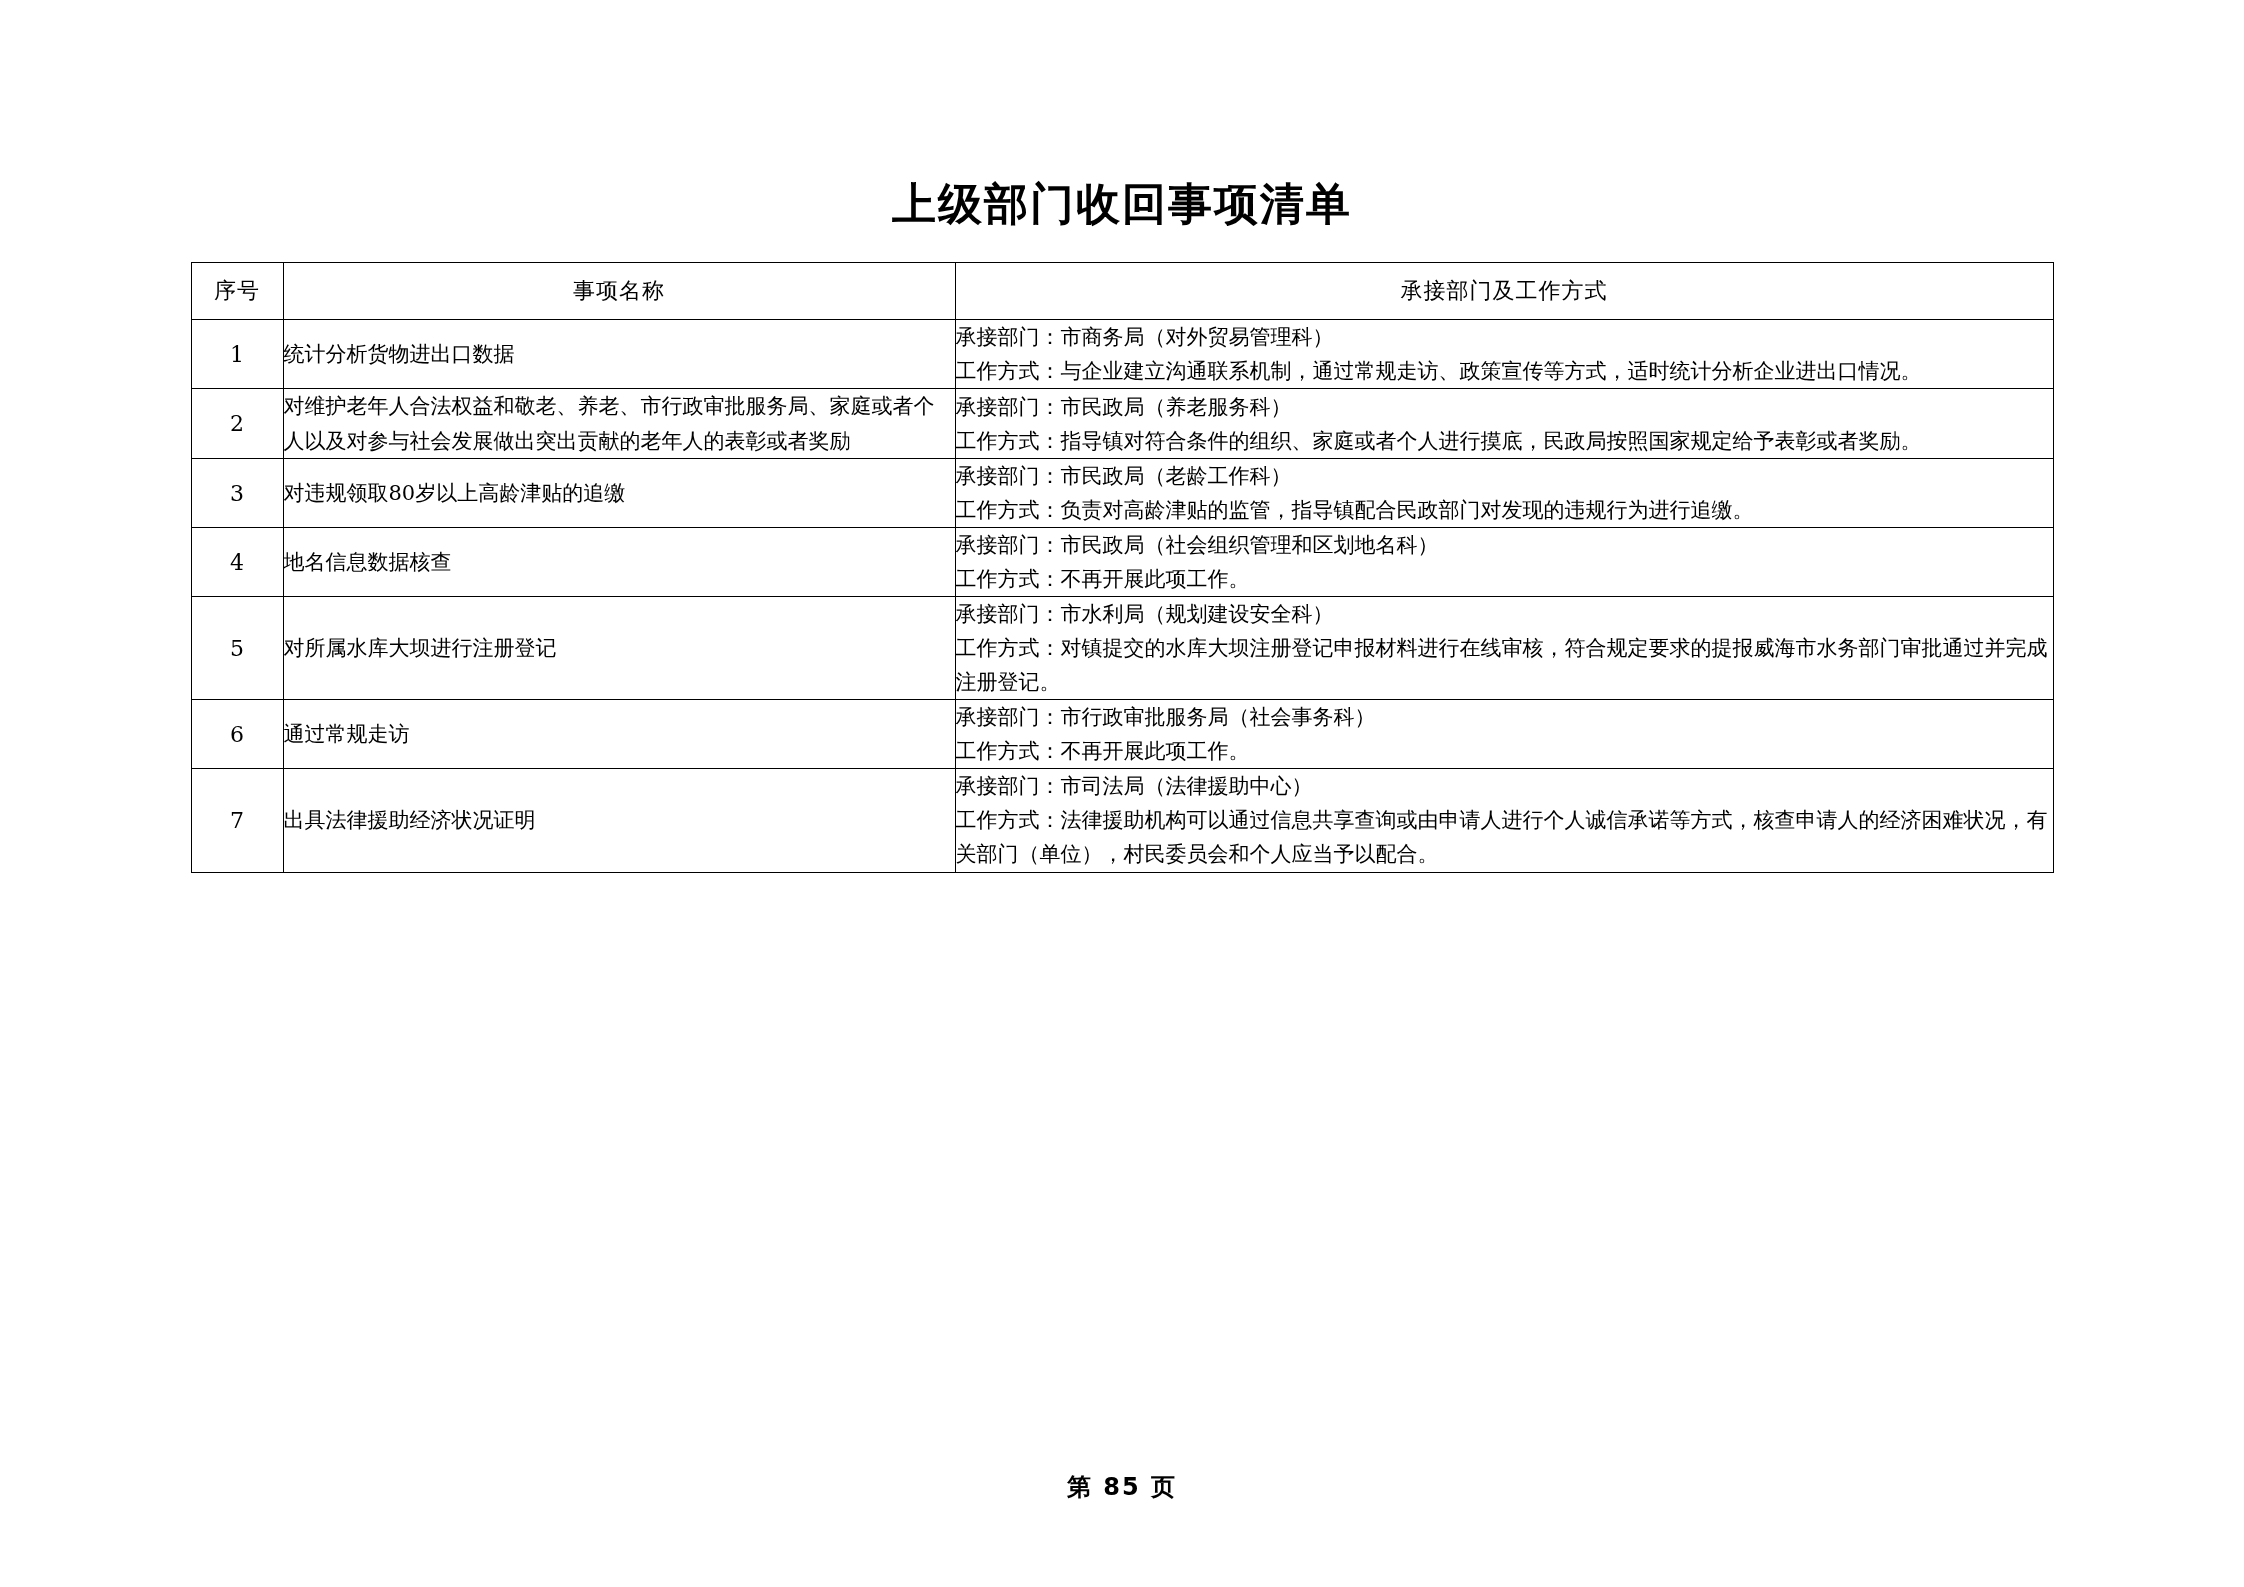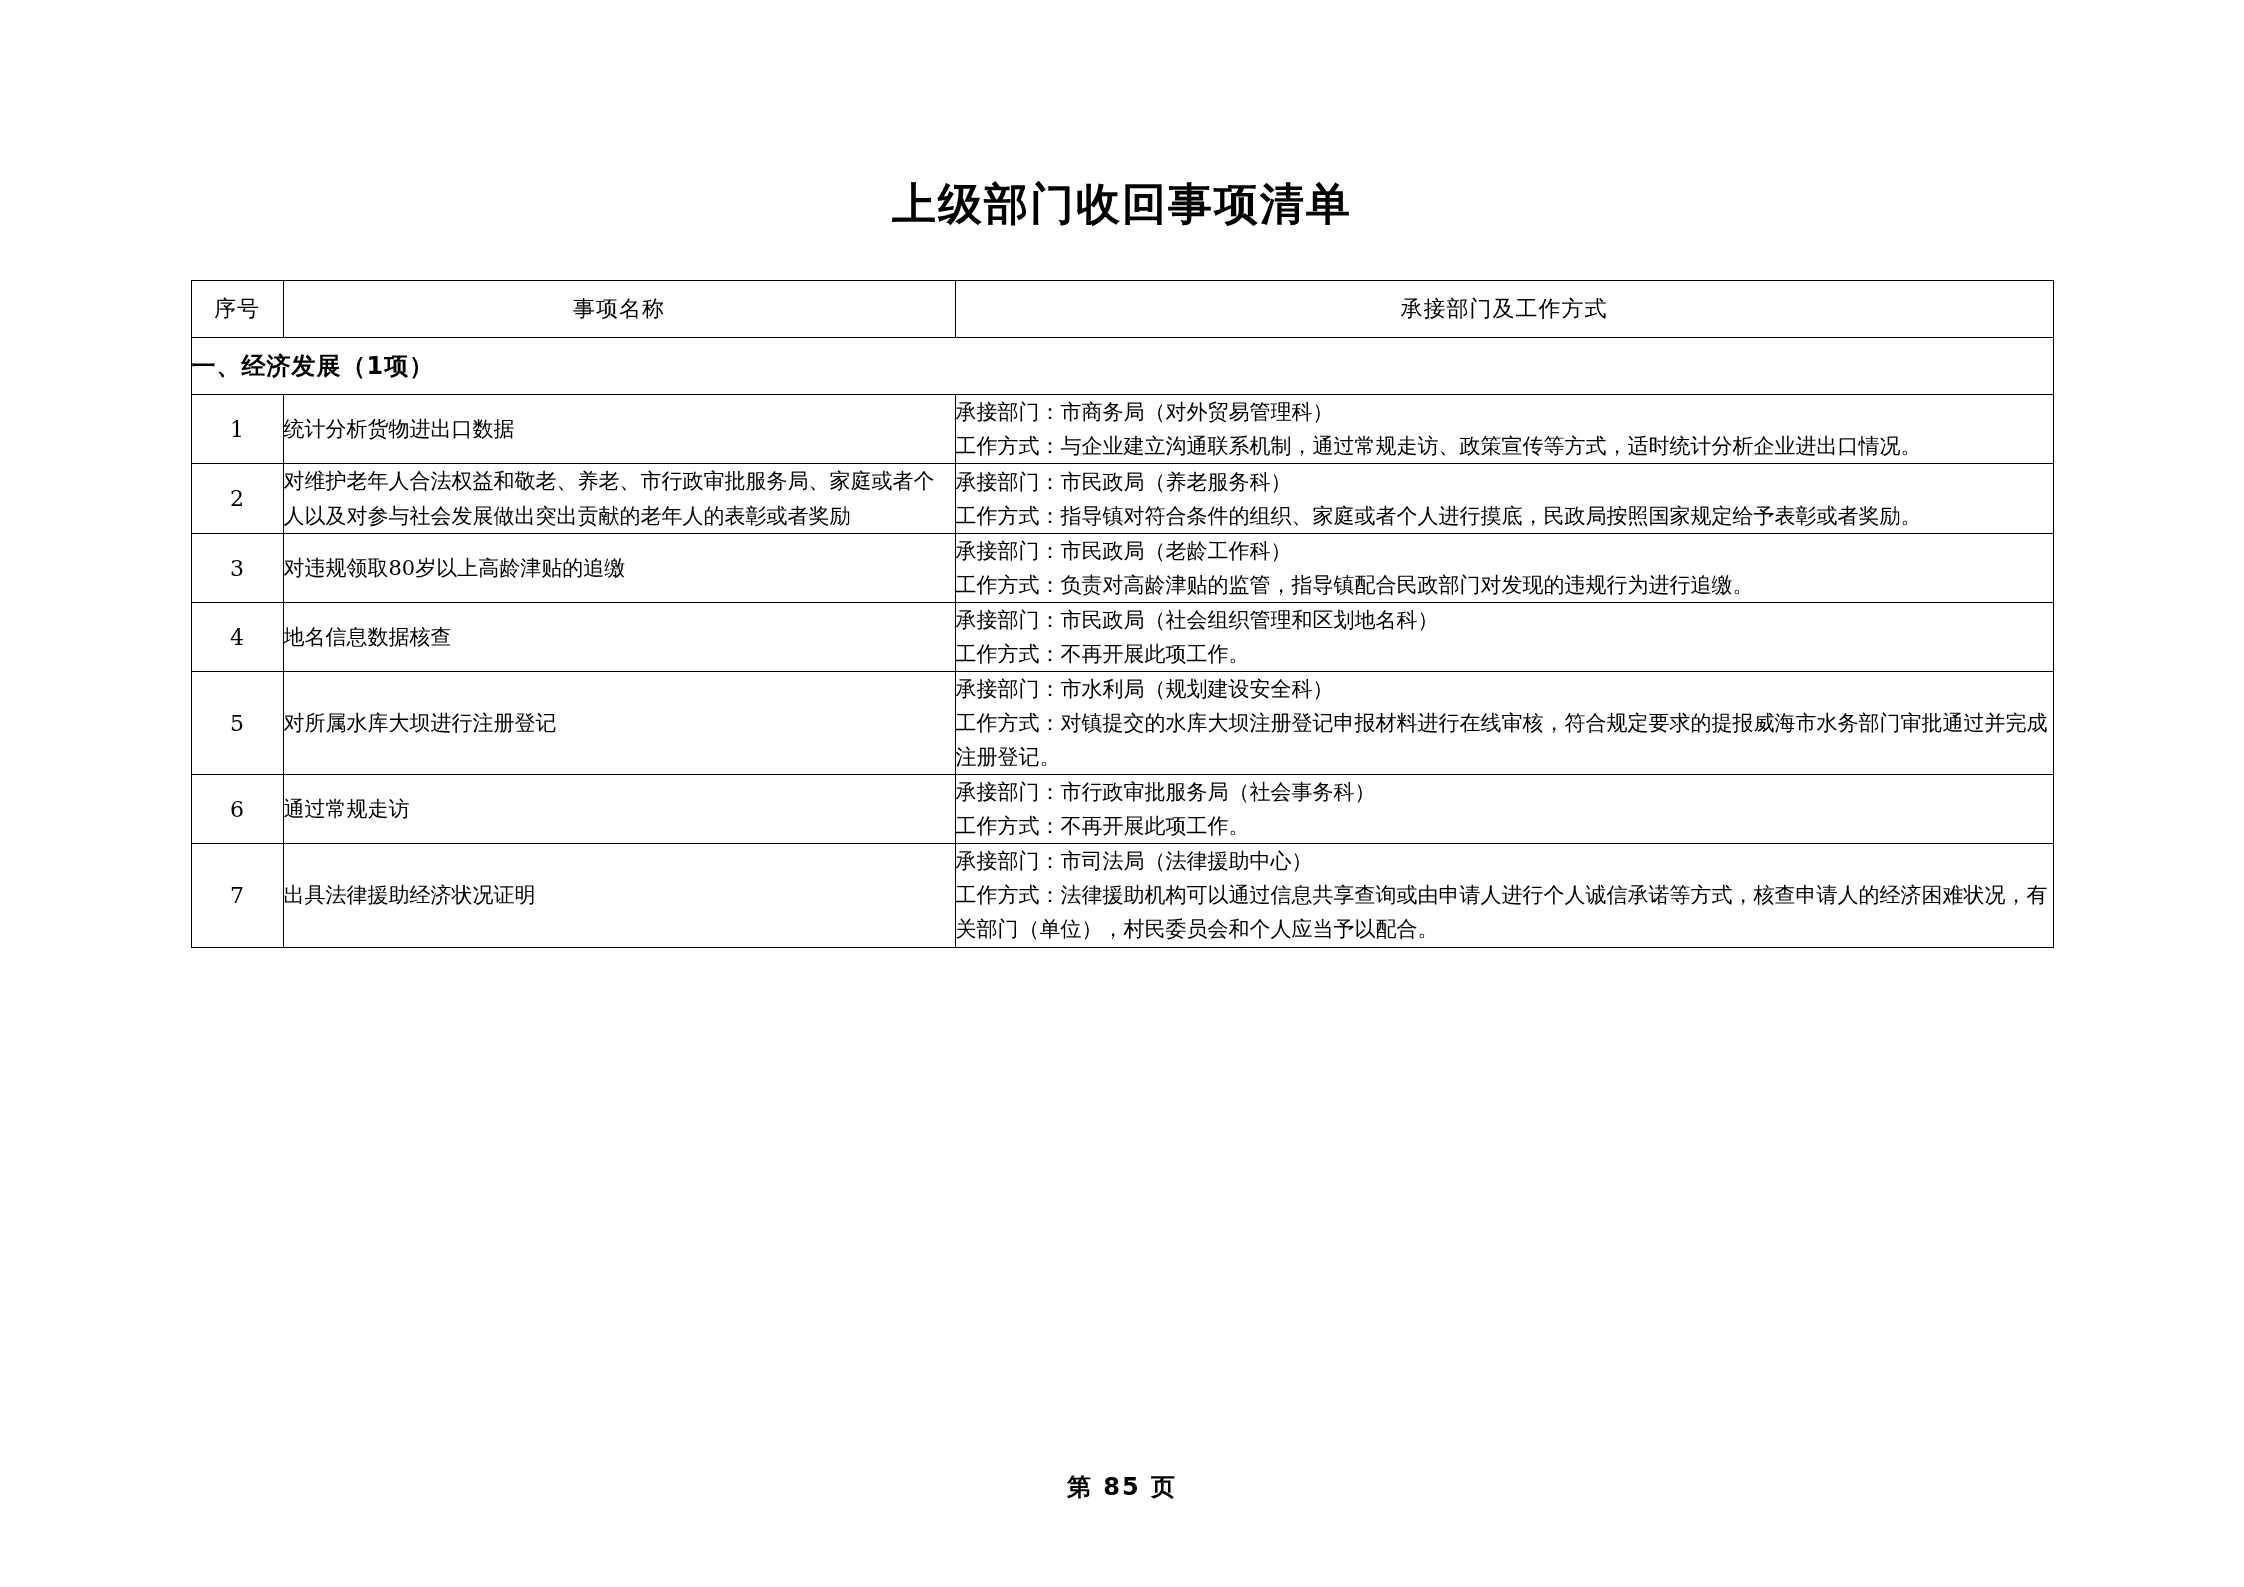--- a/index.html
+++ b/index.html
@@ -26,21 +26,21 @@
     font-weight: bold;
     font-size: 44px;
     letter-spacing: 2px;
     margin: 0;
     padding-top: 175px;
     padding-bottom: 0;
   }
   table.list {
     border-collapse: collapse;
     width: 1862px;
-    margin: 46px auto 0 auto;
+    margin: 28px auto 0 auto;
     table-layout: fixed;
   }
   table.list td, table.list th {
     border: 1px solid #000000;
     vertical-align: middle;
     padding: 0;
   }
   .col-no    { width: 92px; }
   .col-name  { width: 672px; }
   .col-dept  { width: 1098px; }
@@ -109,23 +109,20 @@
     </colgroup>
     <thead>
       <tr>
         <th>序号</th>
         <th>事项名称</th>
         <th>承接部门及工作方式</th>
       </tr>
     </thead>
     <tbody>
 
-      <tr class="section-row">
-        <td colspan="3">一、经济发展（1项）</td>
-      </tr>
       <tr>
         <td class="cell-no">1</td>
         <td class="cell-name">统计分析货物进出口数据</td>
         <td class="cell-dept">
           <span class="line">承接部门：市商务局（对外贸易管理科）</span>
           <span class="line">工作方式：与企业建立沟通联系机制，通过常规走访、政策宣传等方式，适时统计分析企业进出口情况。</span>
         </td>
       </tr>
 
       <tr>

